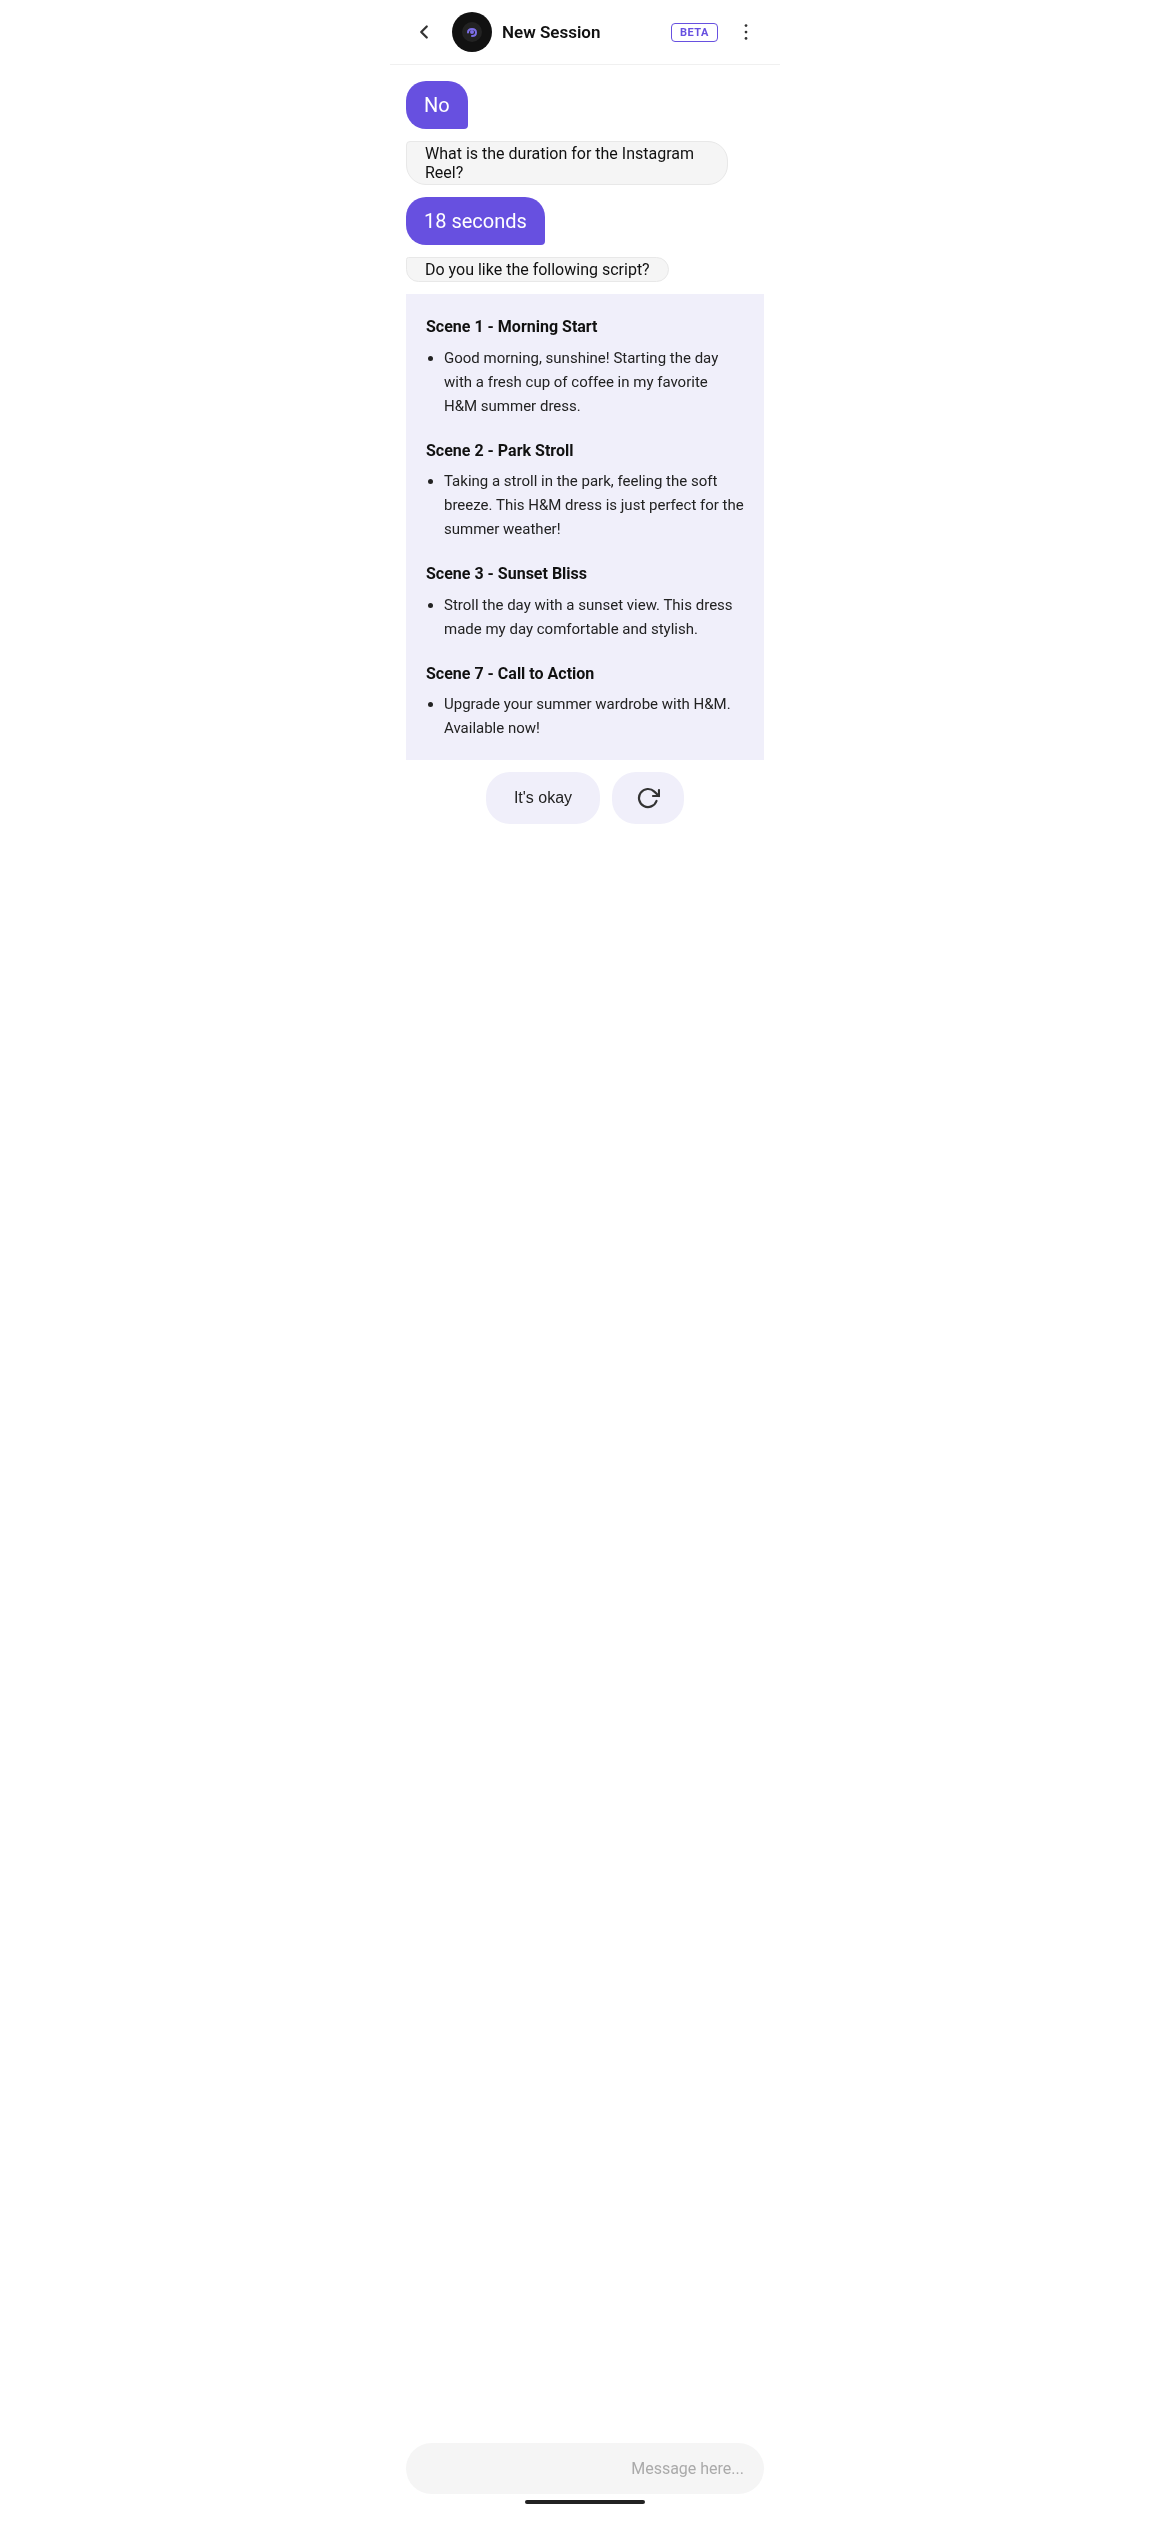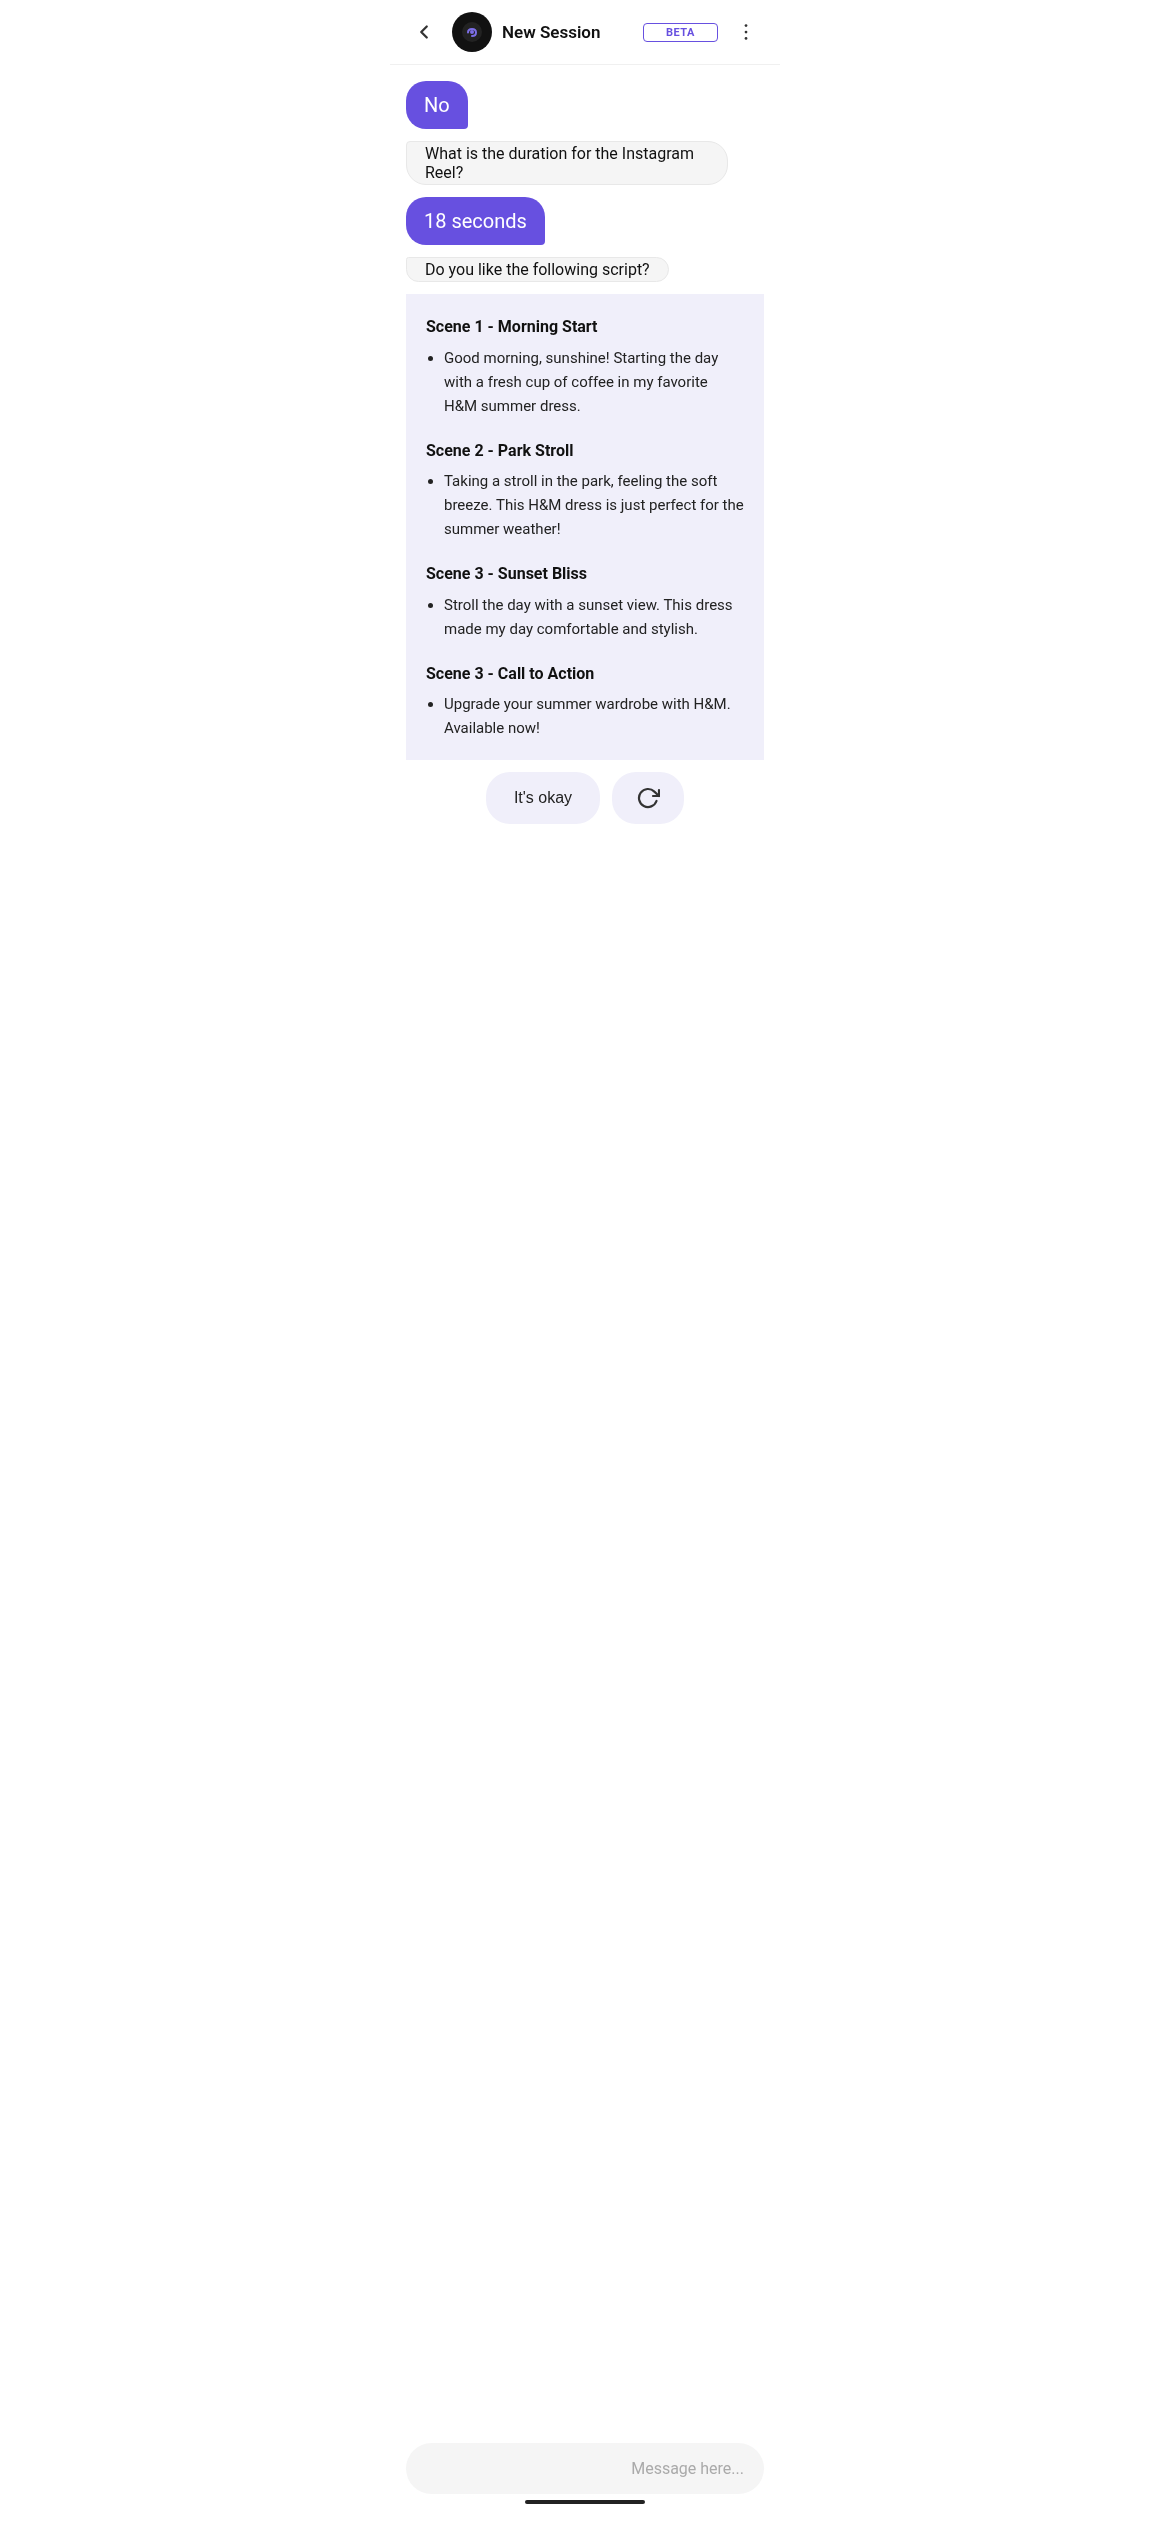--- a/index.html
+++ b/index.html
@@ -66,21 +66,21 @@
       font-size: 17px;
       font-weight: 600;
       color: #111;
     }
 
     .beta-badge {
       border: 1.5px solid #6750e0;
       color: #6750e0;
       font-size: 11px;
       font-weight: 700;
-      padding: 2px 22px;
+      padding: 2px 8px;
       border-radius: 4px;
       letter-spacing: 0.5px;
       margin-left: 25px;
     }
 
     .more-btn {
       width: 36px;
       height: 36px;
       display: flex;
       align-items: center;
@@ -284,21 +284,21 @@
     </div>
 
     <div class="script-scene">
       <div class="script-scene-title">Scene 3 - Sunset Bliss</div>
       <ul>
         <li>Stroll the day with a sunset view. This dress made my day comfortable and stylish.</li>
       </ul>
     </div>
 
     <div class="script-scene">
-      <div class="script-scene-title">Scene 3 - Call to Action</div>
+      <div class="script-scene-title">Scene 7 - Call to Action</div>
       <ul>
         <li>Upgrade your summer wardrobe with H&amp;M. Available now!</li>
       </ul>
     </div>
 
   </div>
 
   <div class="action-buttons">
     <button class="action-btn-text">It's okay</button>
     <button class="action-btn-icon">

